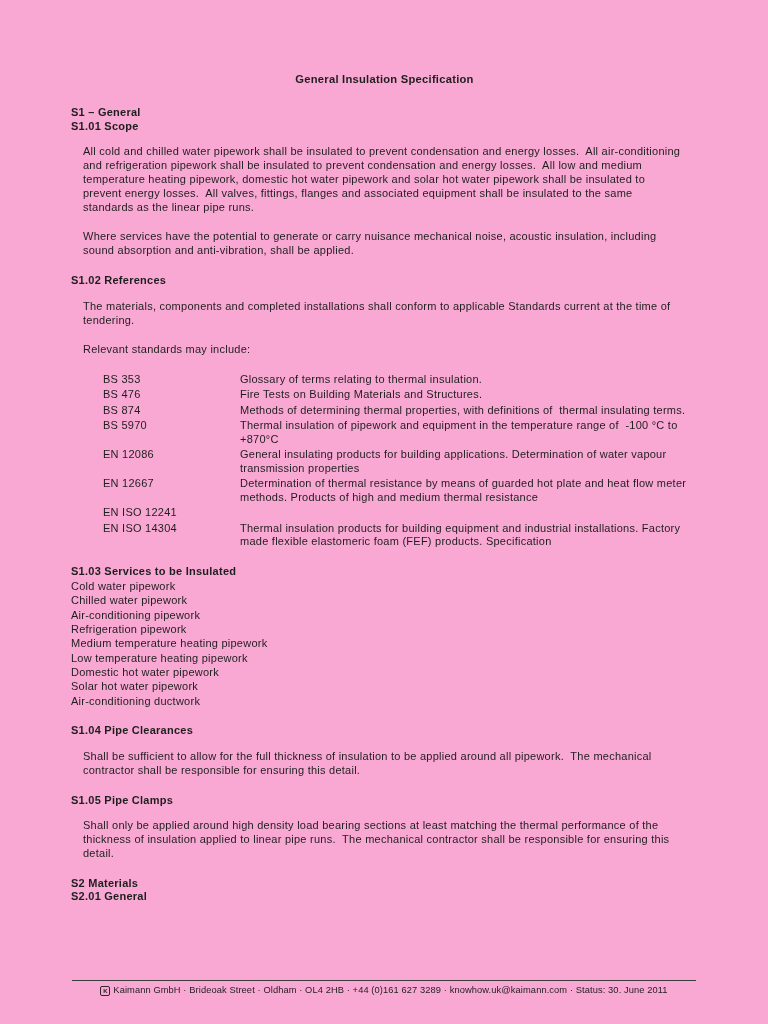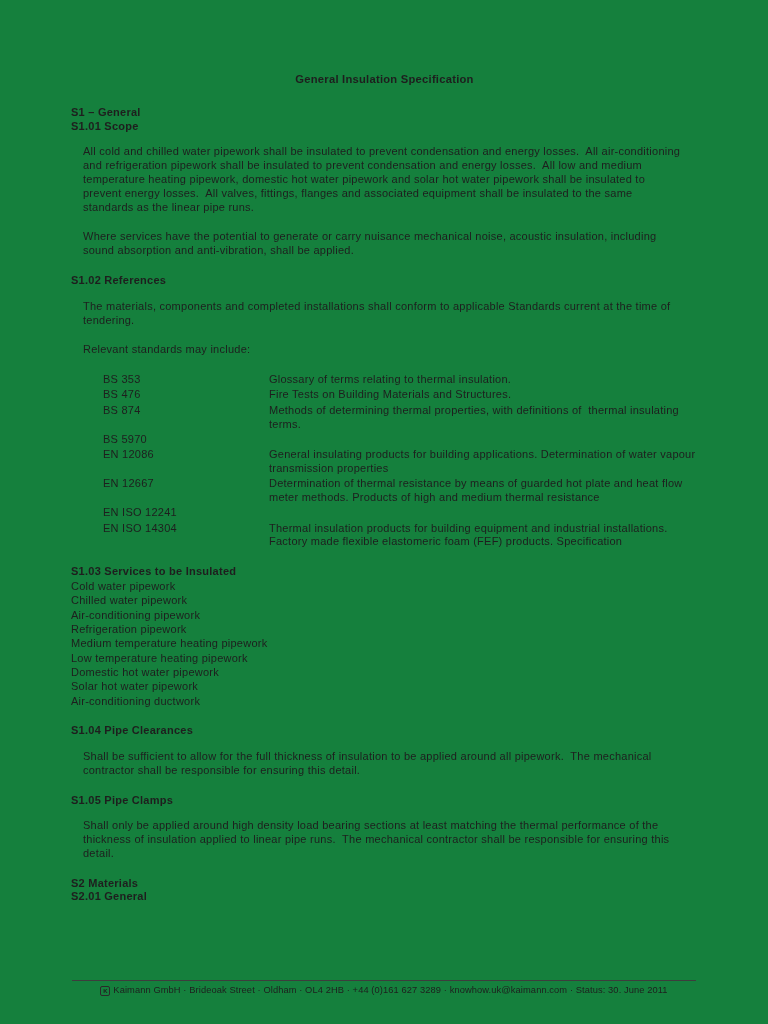--- a/index.html
+++ b/index.html
@@ -2,21 +2,21 @@
 <html><head>
 <meta charset="utf-8">
 <style>
   html, body { margin: 0; padding: 0; background: #ffffff; }
   body { width: 768px; height: 1024px; }
   .page {
     position: relative;
     width: 768px; height: 1024px;
     box-sizing: border-box;
     padding: 73px 70px 0 71px;
-    background: #15803d;
+    background: #f9a8d4;
     font-family: "Liberation Sans", sans-serif;
     font-size: 11px;
     line-height: 13.8px;
     letter-spacing: 0.25px;
     color: #1e1e1e;
     overflow: hidden;
   }
   .doc-title {
     margin: 0 0 19px 0;
     font-size: 11.2px;
@@ -24,21 +24,21 @@
     text-align: center;
     line-height: 13.8px;
   }
   .doc-body { width: 627px; }
   .block + .block { margin-top: 16px; }
   .h { font-weight: bold; }
   p.p { margin: 12px; white-space: pre-wrap; }
   .srow { display: flex; align-items: flex-start; }
   .srow + .srow { margin-top: 1.5px; }
   .scode { flex: 0 0 137px; margin-left: 32px; }
-  .sdesc { flex: 1; white-space: pre-wrap; margin-left: 29px; }
+  .sdesc { flex: 1; white-space: pre-wrap; }
   .li { line-height: 14.35px; }
   .doc-footer {
     position: absolute;
     left: 72px; right: 72px; top: 980px;
     border-top: 1px solid #3d3d3d;
     padding-top: 4px;
     text-align: center;
     font-size: 9.3px;
     line-height: 11px;
     letter-spacing: 0.1px;
@@ -86,20 +86,21 @@
         <div class="srow">
           <div class="scode">BS 476</div>
           <div class="sdesc">Fire Tests on Building Materials and Structures.</div>
         </div>
         <div class="srow">
           <div class="scode">BS 874</div>
           <div class="sdesc">Methods of determining thermal properties, with definitions of  thermal insulating terms.</div>
         </div>
         <div class="srow">
           <div class="scode">BS 5970</div>
+          <div class="sdesc">Thermal insulation of pipework and equipment in the temperature range of  -100 °C to +870°C</div>
         </div>
         <div class="srow">
           <div class="scode">EN 12086</div>
           <div class="sdesc">General insulating products for building applications. Determination of water vapour transmission properties</div>
         </div>
         <div class="srow">
           <div class="scode">EN 12667</div>
           <div class="sdesc">Determination of thermal resistance by means of guarded hot plate and heat flow meter methods. Products of high and medium thermal resistance</div>
         </div>
         <div class="srow">

